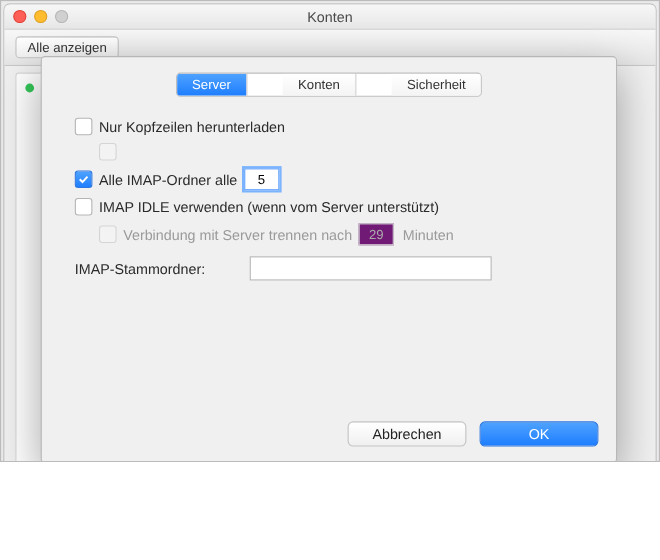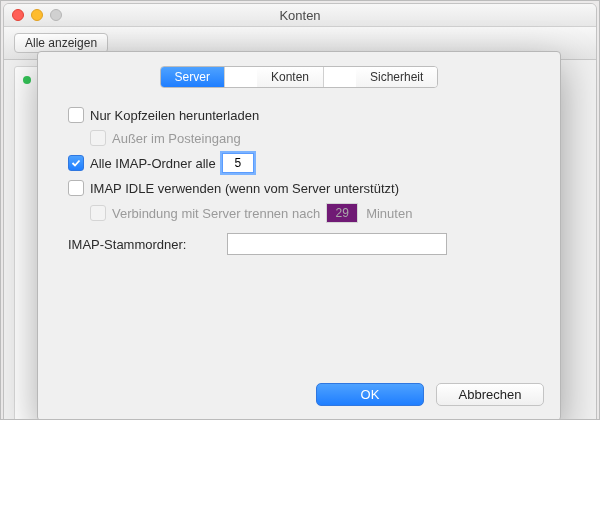--- a/index.html
+++ b/index.html
@@ -98,21 +98,20 @@
 
     <div class="form">
       <div class="line">
         <span class="chk">
           
         </span>
         <span>Nur Kopfzeilen herunterladen</span>
       </div>
       <div class="line indent">
         <span class="chk disabled"></span>
-        <span>Außer im Posteingang</span>
       </div>
       <div class="line">
         <span class="chk checked">
           <svg viewBox="0 0 10 10">
               <polyline points="1.5,5 4,7.5 8.5,2.5" fill="none" stroke="#fff" stroke-width="1.8"></polyline>
             </svg>
         </span>
         <span>Alle IMAP-Ordner alle</span>
         <input class="numfield focus" value="5" style="">
       </div>
@@ -126,22 +125,22 @@
         <input class="numfield disabled" disabled="" value="29" style="">
         <span class="lbl-right">Minuten</span>
       </div>
       <div class="line" style="margin-top:10px;gap:41px;">
         <span class="stem-label">IMAP-Stammordner:</span>
         <input class="txtfield" value="" style="">
       </div>
     </div>
 
     <div class="sheet-footer">
+      <div class="push">Abbrechen</div>
       <div class="push primary">OK</div>
-      <div class="push">Abbrechen</div>
     </div>
   </div>
 
   <svg class="arrow" style="left:395px;top:420px;width:160px;height:70px;">
     <defs>
       <marker id="ah" markerWidth="12" markerHeight="12" refX="9" refY="5" orient="auto">
         <path d="M0,0 L10,5 L0,10 L3,5 Z" fill="#e11"></path>
       </marker>
     </defs>
     <line x1="5" y1="65" x2="130" y2="28" stroke="#e11" stroke-width="2.5" marker-end="url(#ah)"></line>

